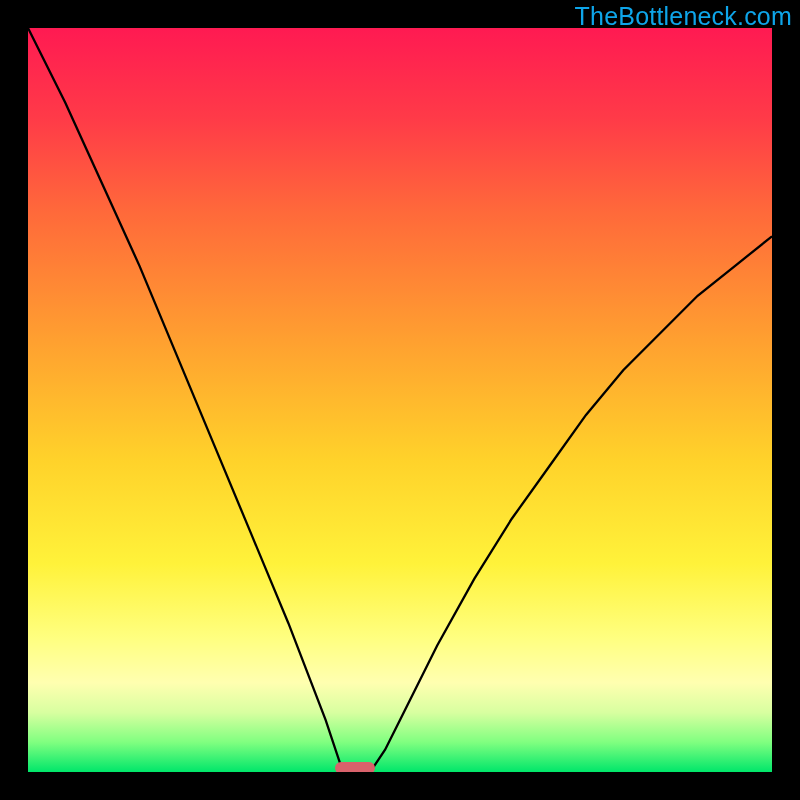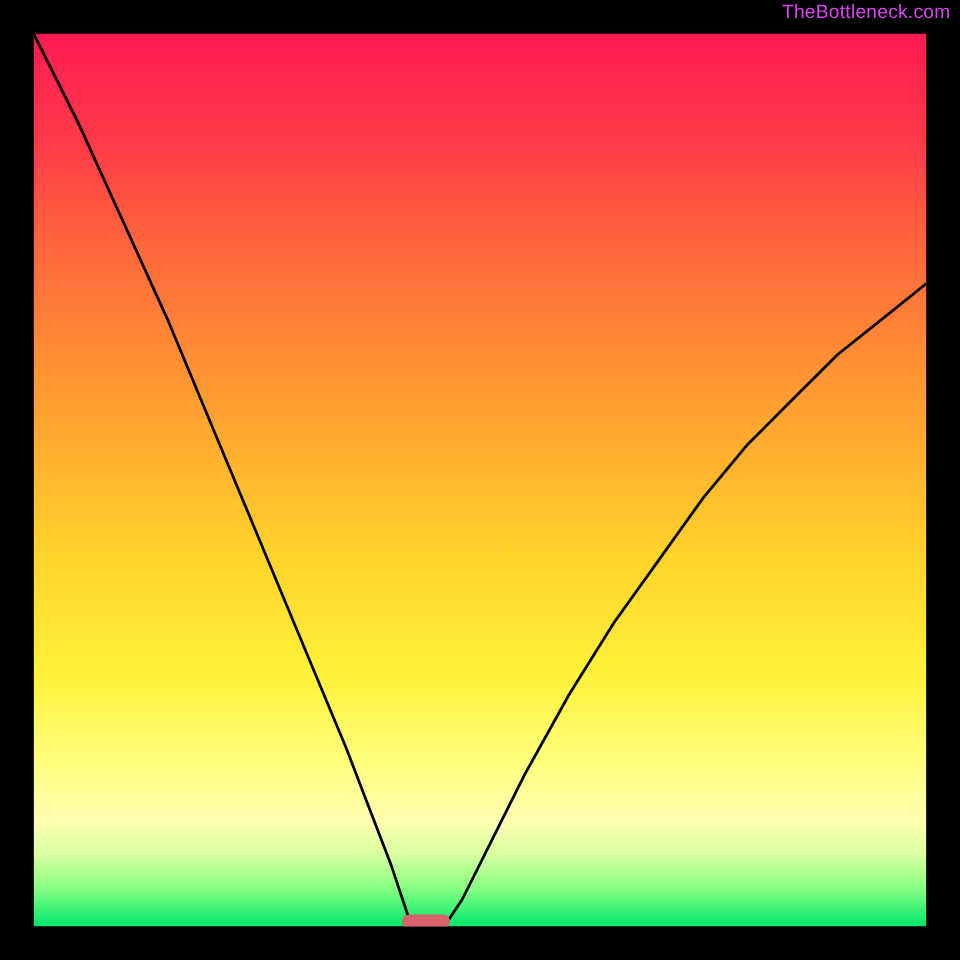--- a/index.html
+++ b/index.html
@@ -46,22 +46,22 @@
     position: absolute;
     width: 40px;
     height: 12px;
     background: #d9626b;
     border-radius: 6px;
   }
   .watermark {
     position: absolute;
     top: 2px;
     right: 8px;
-    color: #d946ef;
-    font-size: 16px;
+    color: #0ea5e9;
+    font-size: 25px;
     font-weight: 500;
     letter-spacing: 0.2px;
     user-select: none;
   }
 </style>
 </head>
 <body>
 
 <div class="watermark">TheBottleneck.com</div>
 

